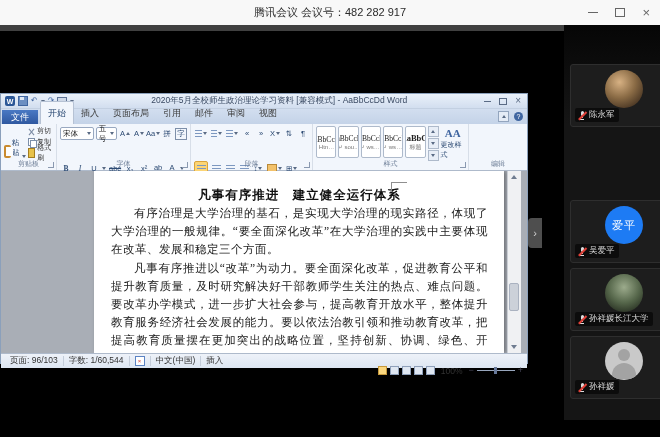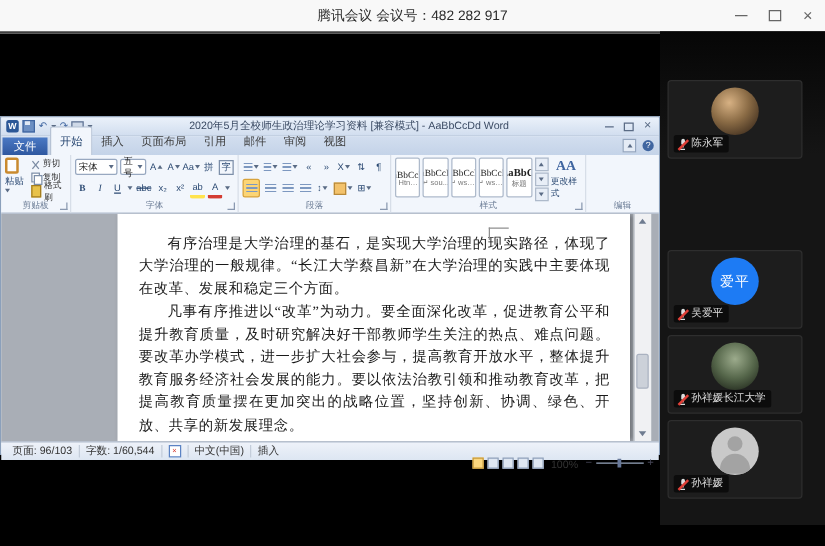--- a/index.html
+++ b/index.html
@@ -1,20 +1,20 @@
 <!DOCTYPE html>
 <html><head>
 <meta charset="utf-8">
 <style>
   html,body{margin:0;padding:0;background:#222;}
   .screen{position:relative;width:660px;height:437px;background:#000;overflow:hidden;
     font-family:"Liberation Sans","DejaVu Sans",sans-serif;-webkit-font-smoothing:antialiased;}
 
   
-  .topbar{position:absolute;top:0;left:0;right:0;height:25px;background:#f8f8f8;border-bottom:2px solid #404040;display:flex;align-items:center;}
+  .topbar{position:absolute;top:0;left:0;right:0;height:25px;background:#f8f8f8;border-bottom:6px solid #404040;display:flex;align-items:center;}
   .tb-title{flex:1;text-align:center;font-size:11px;color:#2b2b2b;}
   .tb-controls{position:absolute;right:10px;top:0;height:25px;display:flex;align-items:center;gap:17px;}
   .ctl-min{width:10px;height:1px;background:#666;}
   .ctl-restore{width:8px;height:7px;border:1px solid #666;}
   .ctl-close{font-size:13px;color:#666;line-height:1;}
 
   
   .word{position:absolute;left:0;top:93px;width:528px;height:271px;background:#f2f6fc;border:1px solid #8ba0bb;box-sizing:border-box;}
   .wtitle{height:14px;background:linear-gradient(#eaf1fa,#d2deef);display:flex;align-items:center;padding:0 4px;gap:3px;border-bottom:1px solid #c3d0e2;}
   .qat-logo{width:10px;height:10px;background:#2b5797;color:#fff;font-size:7px;font-weight:bold;display:flex;align-items:center;justify-content:center;border-radius:2px;}
@@ -35,29 +35,29 @@
   .tab.file{background:linear-gradient(#4a79c4,#2f58a0);color:#fff;margin-right:2px;padding:0 9px;}
   .tab.active{background:#f2f6fc;border:1px solid #b6c2d4;border-bottom:none;border-radius:2px 2px 0 0;color:#23436e;}
   .wtabs-right{margin-left:auto;display:flex;align-items:center;gap:5px;padding:0 4px 2px 0;}
   .ribmin{width:9px;height:9px;border:1px solid #93a5be;background:#e5ecf6;display:flex;align-items:center;justify-content:center;}
   .help{width:9px;height:9px;border-radius:50%;background:#3f65a0;color:#fff;font-size:7px;display:flex;align-items:center;justify-content:center;}
 
   .ribbon{height:46px;border-bottom:1px solid #aebacb;display:flex;background:#f2f6fc;}
   .grp{position:relative;border-right:1px solid #d7dee8;padding:2px 3px 11px 3px;box-sizing:border-box;}
   .grp-label{position:absolute;bottom:1px;left:0;right:0;text-align:center;font-size:7px;color:#6c7d96;}
   .launcher{position:absolute;bottom:2px;right:2px;width:5px;height:5px;border-right:1px solid #8a99b0;border-bottom:1px solid #8a99b0;}
-  .rowset{display:flex;flex-direction:column;gap:2px;}
+  .rowset{display:flex;flex-direction:column;gap:20px;}
   .rrow{display:flex;align-items:center;gap:2px;height:15px;}
   .mi{display:inline-flex;align-items:center;justify-content:center;font-size:7.5px;color:#2c4a73;height:13px;min-width:10px;padding:0 1px;border-radius:2px;gap:1px;}
   .mi.hl{background:#fcd575;border:1px solid #d8a33c;}
   .bars{width:9px;height:7px;background:repeating-linear-gradient(to bottom,#7d98c0 0 1px,transparent 1px 3px);display:inline-block;}
   .shade{width:8px;height:8px;background:#f3c26b;border:1px solid #b98a3a;display:inline-block;}
   .grp-clip{width:56px;}
   .clipbody{display:flex;gap:2px;}
-  .paste-btn{width:22px;display:flex;flex-direction:column;align-items:flex-start;font-size:7.5px;color:#2c4a73;gap:1px;}
+  .paste-btn{width:22px;display:flex;flex-direction:row;align-items:flex-end;font-size:7.5px;color:#2c4a73;gap:1px;}
   .clip-ic{width:11px;height:13px;background:#c98a2e;border-radius:2px;position:relative;}
   .clip-ic:after{content:"";position:absolute;left:2px;top:2px;width:7px;height:9px;background:#fdfdfd;}
   .mini-col{display:flex;flex-direction:column;gap:1px;}
   .mini{display:flex;align-items:center;gap:2px;font-size:7px;color:#333;height:10px;}
   .ic-cut{width:7px;height:7px;position:relative;display:inline-block;}
   .ic-cut:before,.ic-cut:after{content:"";position:absolute;left:3px;top:0;width:1px;height:8px;background:#7a8aa3;}
   .ic-cut:before{transform:rotate(40deg);}.ic-cut:after{transform:rotate(-40deg);}
   .ic-copy{width:7px;height:8px;position:relative;display:inline-block;}
   .ic-copy:before,.ic-copy:after{content:"";position:absolute;width:5px;height:6px;background:#fff;border:1px solid #7d8fa9;}
   .ic-copy:before{left:0;top:0;}.ic-copy:after{left:2px;top:2px;}
@@ -111,21 +111,21 @@
   .proof{width:8px;height:8px;background:#fff;border:1px solid #5b83c4;font-size:6px;color:#d43c32;display:flex;align-items:center;justify-content:center;line-height:1;}
   .st-right{margin-left:auto;display:flex;align-items:center;gap:3px;margin-top:19px;}
   .viewbtn{width:7px;height:7px;border:1px solid #8fa0ba;background:#dfe7f2;display:inline-block;}
   .viewbtn.on{background:#fbd77e;border-color:#c79a3d;}
   .zoomtxt{padding:0 3px;}
   .zslider{width:38px;height:1px;background:#98a6bd;position:relative;display:inline-block;}
   .zthumb{position:absolute;left:17px;top:-3px;width:3px;height:7px;background:#68799a;}
   .zbtn{font-size:9px;color:#445;line-height:1;}
 
   
-  .sidebar{position:absolute;right:0;top:25px;width:132px;height:395px;background:linear-gradient(#060606,#151515 25%);}
+  .sidebar{position:absolute;right:0;top:25px;width:96px;height:395px;background:linear-gradient(#060606,#151515 25%);}
   .tile{position:absolute;left:6px;width:108px;height:63px;background:#1d1d1d;border:1px solid #2e2e2e;border-radius:3px;box-sizing:border-box;}
   .av{position:absolute;left:50%;top:5px;transform:translateX(-50%);width:38px;height:38px;border-radius:50%;}
   .av-p1{background:radial-gradient(circle at 38% 32%,#d7b183,#8a6b45 45%,#4e3a26 78%,#2f2418);}
   .av-p2{background:radial-gradient(circle at 50% 38%,#dcb98a,#a8643c 52%,#5e2317 82%,#38140d);}
   .av-init{background:#1d7bf4;display:flex;align-items:center;justify-content:center;color:#fff;font-size:11px;letter-spacing:1px;}
   .av-tree{background:radial-gradient(circle at 50% 35%,#9cab8c,#55664a 50%,#2c3526 82%,#1c231a);}
   .av-default{background:#c9c9c9;overflow:hidden;}
   .av-default:before{content:"";position:absolute;left:13px;top:7px;width:12px;height:12px;border-radius:50%;background:#a3a3a3;}
   .av-default:after{content:"";position:absolute;left:7px;top:21px;width:24px;height:16px;border-radius:12px 12px 0 0;background:#a3a3a3;}
   .chip{position:absolute;left:4px;bottom:4px;display:flex;align-items:center;gap:2px;background:rgba(8,8,8,.78);
@@ -369,21 +369,22 @@
       </div>
 
       <div class="grp grp-edit">
         <span class="grp-label">编辑</span>
       </div>
     </div>
 
     <div class="docarea">
       <div class="page">
         <span class="margin-mark"></span>
-        <p>有序治理是大学治理的基石，是实现大学治理的现实路径，体现了大学治理的一般规律。“长江大学蔡昌新”在大学治理的实践中主要体现在改革、发展和稳定三个方面。</p>
+        <h1 class="doc-title">凡事有序推进　建立健全运行体系</h1>
+        <p>有序治理是大学治理的基石，是实现大学治理的现实路径，体现了大学治理的一般规律。“要全面深化改革”在大学治理的实践中主要体现在改革、发展和稳定三个方面。</p>
         <p>凡事有序推进以“改革”为动力。要全面深化改革，促进教育公平和提升教育质量，及时研究解决好干部教师学生关注的热点、难点问题。要改革办学模式，进一步扩大社会参与，提高教育开放水平，整体提升教育服务经济社会发展的能力。要以依法治教引领和推动教育改革，把提高教育质量摆在更加突出的战略位置，坚持创新、协调、绿色、开放、共享的新发展理念。</p>
 
       </div>
       <div class="vscroll">
         <i class="varrow up"></i>
         <span class="vthumb"></span>
         <i class="varrow down"></i>
       </div>
     </div>
 

